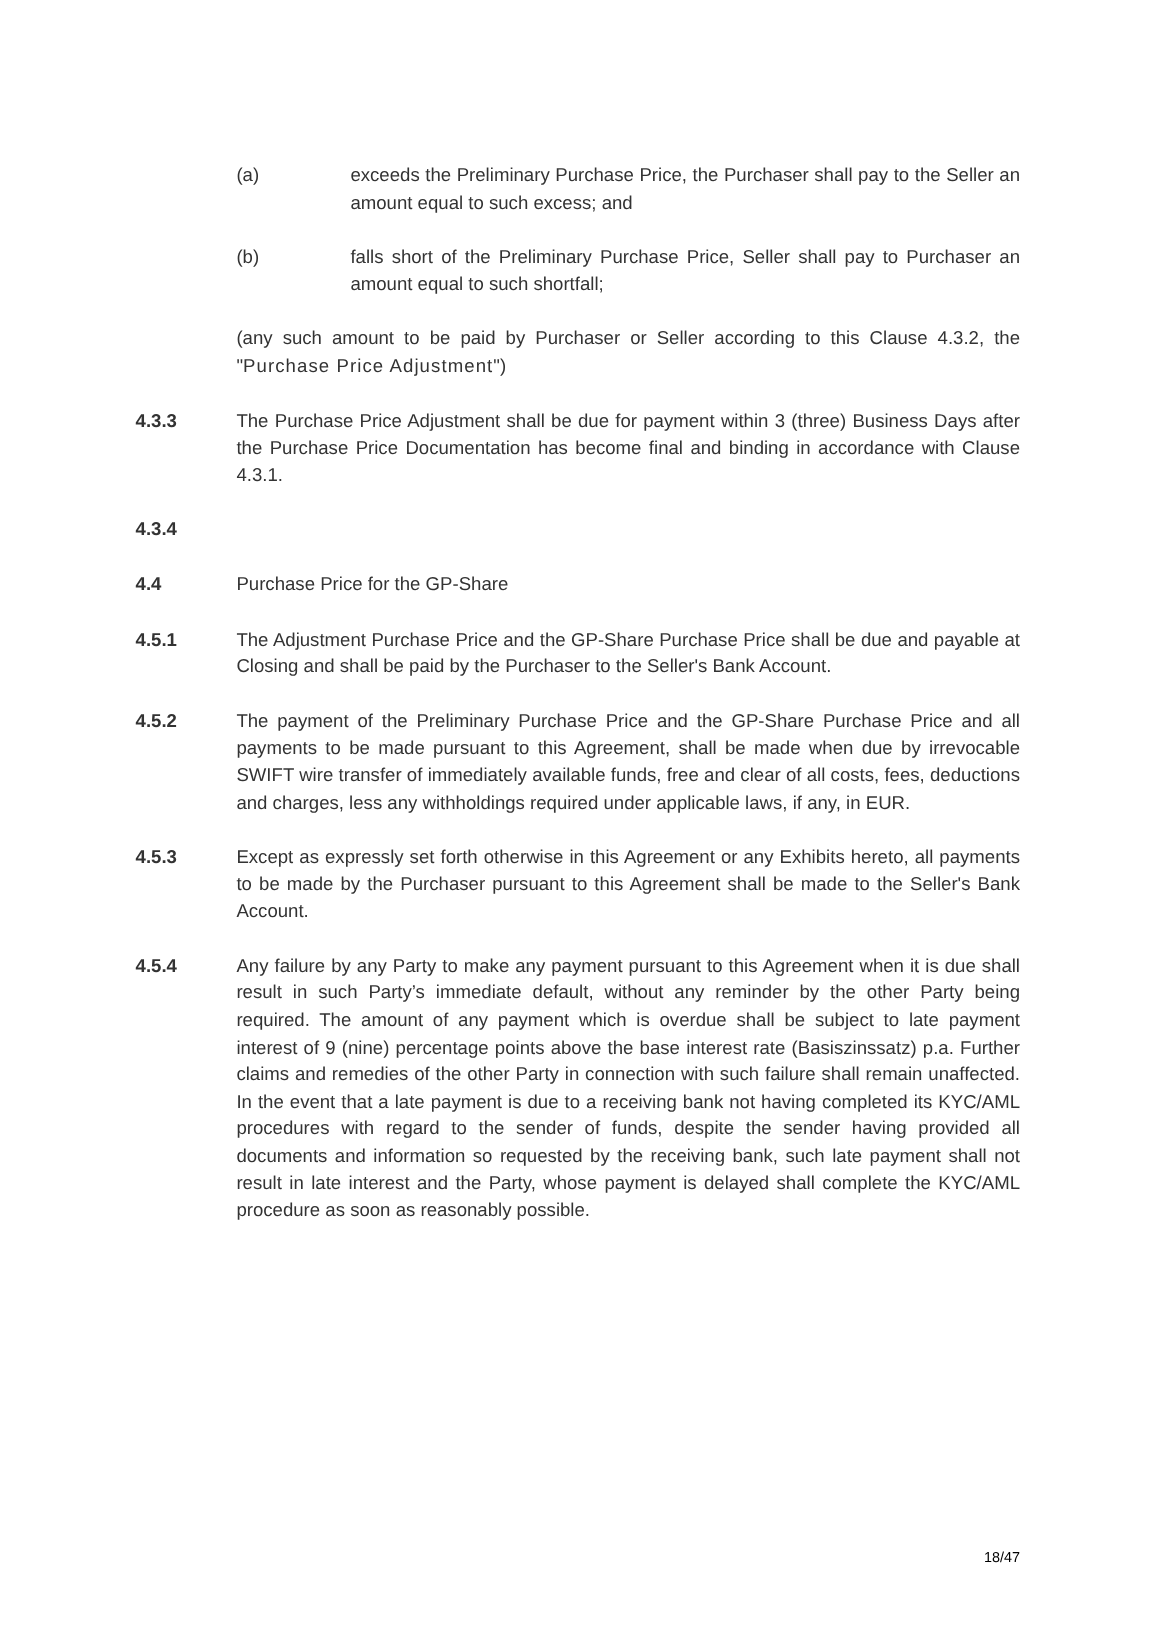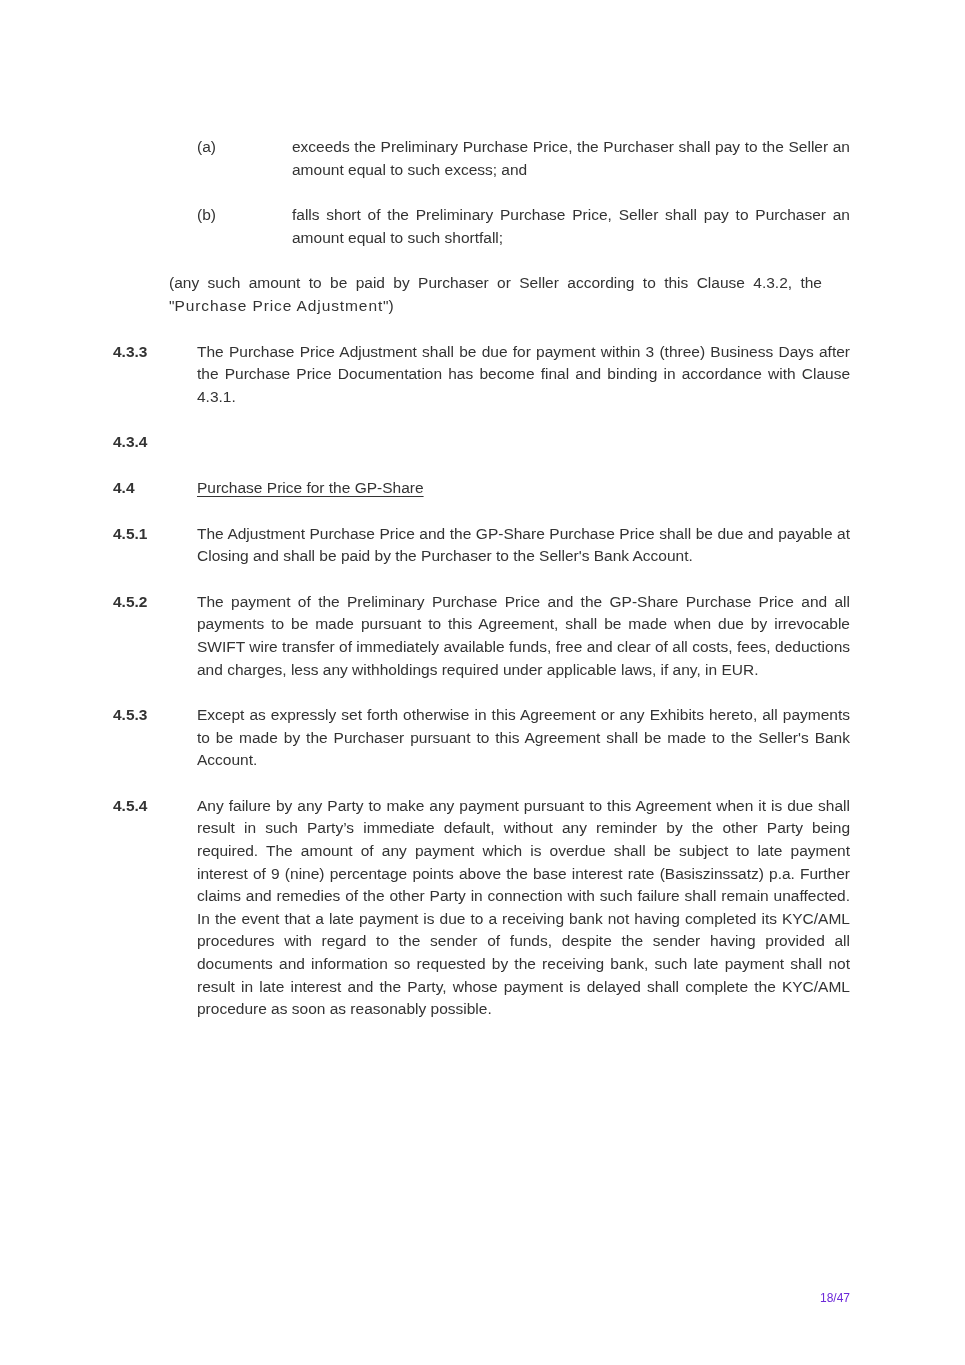--- a/index.html
+++ b/index.html
@@ -35,49 +35,48 @@
     font-weight: bold;
   }
   p {
     margin: 0;
     width: 653px;
   }
   .just {
     text-align: justify;
   }
   .indented {
-    margin-left: 56px;
+    margin-left: 84px;
   }
   .list-item {
     display: flex;
     align-items: flex-start;
     margin-left: 84px;
   }
   .list-item .marker {
     width: 47px;
     flex: 0 0 47px;
   }
   .list-item p {
     width: 606px;
     margin-left: 48px;
   }
   .heading {
-    text-decoration: underline;
     text-underline-offset: 3px;
   }
   .term {
     letter-spacing: 0.9px;
   }
   .footer {
     position: absolute;
     top: 1291px;
     right: 115px;
     font-size: 12px;
     line-height: 15px;
-    color: #6d28d9;
+    color: #000000;
   }
 </style>
 </head>
 <body>
 
 <div class="page">
   <div class="content">
 
     <div class="block list-item">
       <span class="marker">(a)</span>

